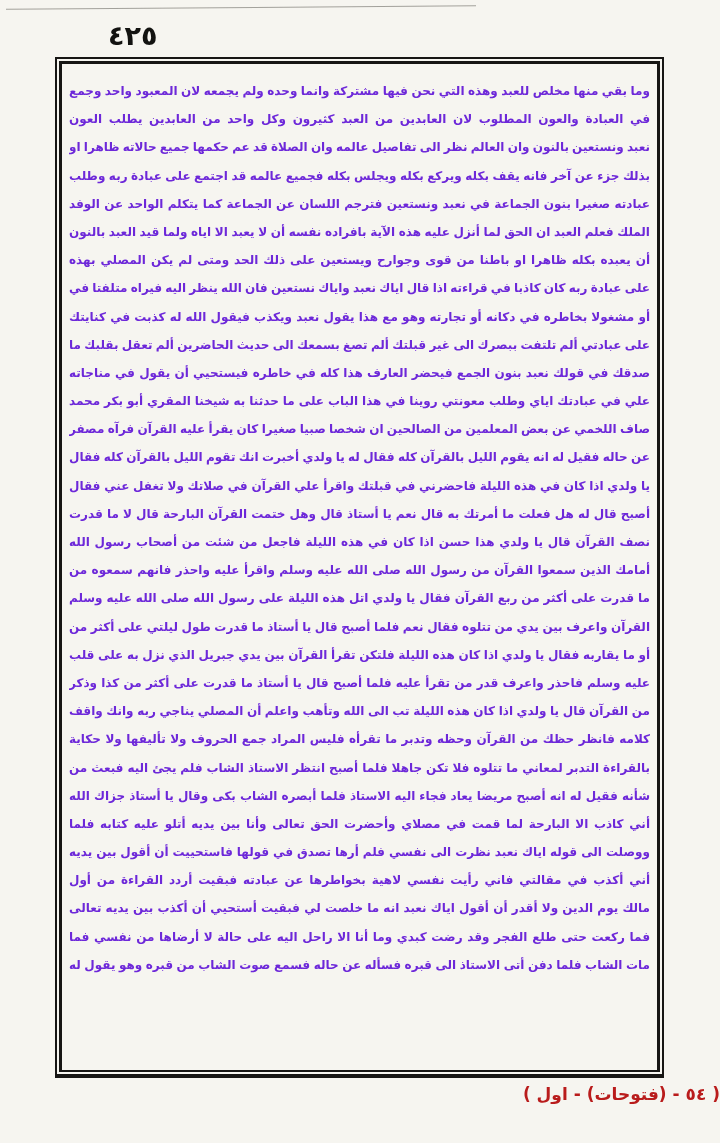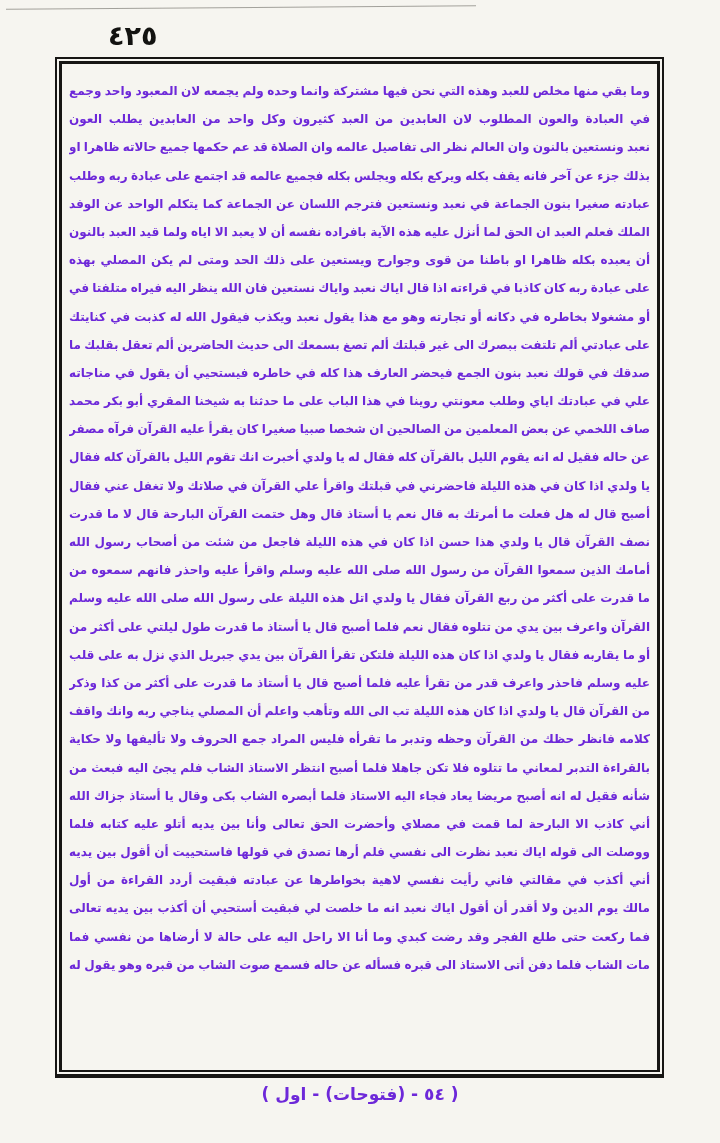--- a/index.html
+++ b/index.html
@@ -72,25 +72,24 @@
     text-align: justify;
     text-align-last: justify;
     color: #6d28d9;
     font-weight: bold;
   }
   .footer-line {
     position: absolute;
     left: 0;
     top: 1084px;
     width: 720px;
-    text-align: center;
     direction: rtl;
     font-size: 17px;
     font-weight: bold;
-    color: #6d28d9;
+    color: #b91c1c;
     letter-spacing: 0.5px;
   }
 </style>
 </head>
 <body>
 
 <div class="page">
 
   <div class="scan-artifact"></div>
 

